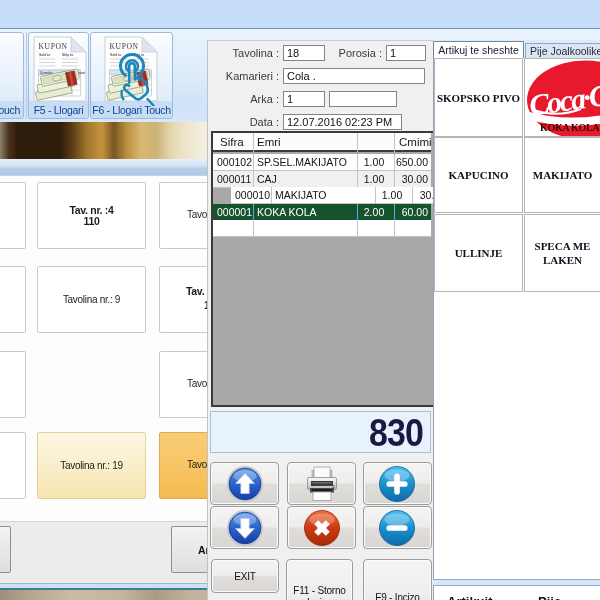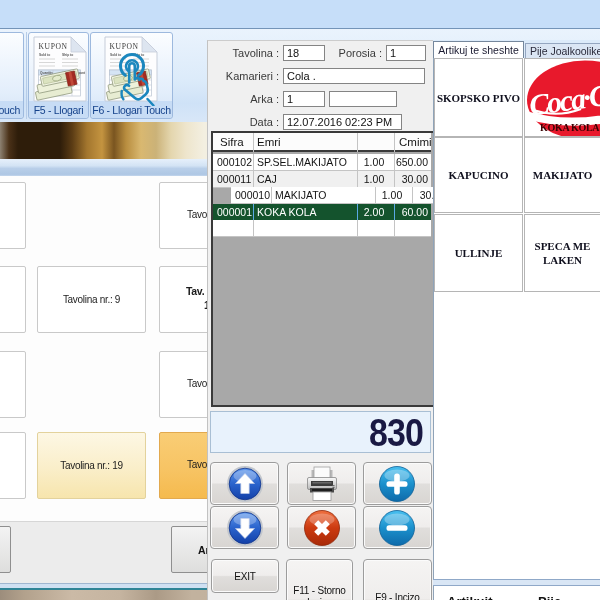--- a/index.html
+++ b/index.html
@@ -141,20 +141,23 @@
     </div>
   </div>
 
   <div class="abs" style="left:0;top:122px;width:600px;height:37px;background:linear-gradient(90deg,#8d8171 0%,#4a3118 1.5%,#2e1d0a 3%,#2e1d0a 10%,#5a3b14 12%,#a3762e 14.5%,#c49440 17%,#7a5520 19%,#b88d3f 21%,#d9b870 23.5%,#cbb278 26%,#e4d6ae 28.5%,#eee5cc 31%,#f3efe1 34%,#f5f1e5 100%);"></div>
 
   <div class="abs" style="left:0;top:159px;width:600px;height:17px;background:linear-gradient(180deg,#e6f0fb 0%,#d3e3f4 40%,#b9cfe9 55%,#aec7e4 90%,#c3d6ec 100%);"></div>
 
   <div class="abs" style="left:0;top:176px;width:600px;height:345px;background:#fdfdfd;"></div>
 
   <div class="tavbtn" style="left:-83px;top:182px;"></div>
+  <div class="tavbtn" style="left:37px;top:182px;font-weight:bold;font-size:10.5px;">
+      <div class="ctr">Tav. nr. :4<br>110</div>
+    </div>
   <div class="tavbtn" style="left:158.5px;top:182px;">
       <span class="abs" style="left:27.5px;top:26px;white-space:nowrap;">Tavolina nr.: 16</span>
     </div>
 
   <div class="tavbtn" style="left:-83px;top:266px;"></div>
   <div class="tavbtn" style="left:37px;top:266px;">
       <div class="ctr">Tavolina nr.: 9</div>
     </div>
   <div class="tavbtn" style="left:158.5px;top:266px;font-weight:bold;font-size:10.5px;">
       <span class="abs" style="left:26.5px;top:19px;white-space:nowrap;">Tav. nr. :1</span>

